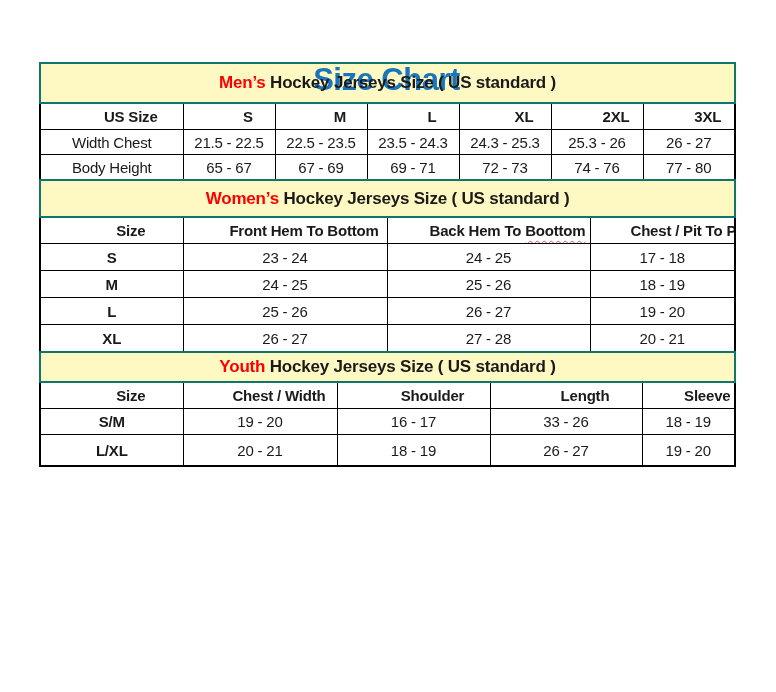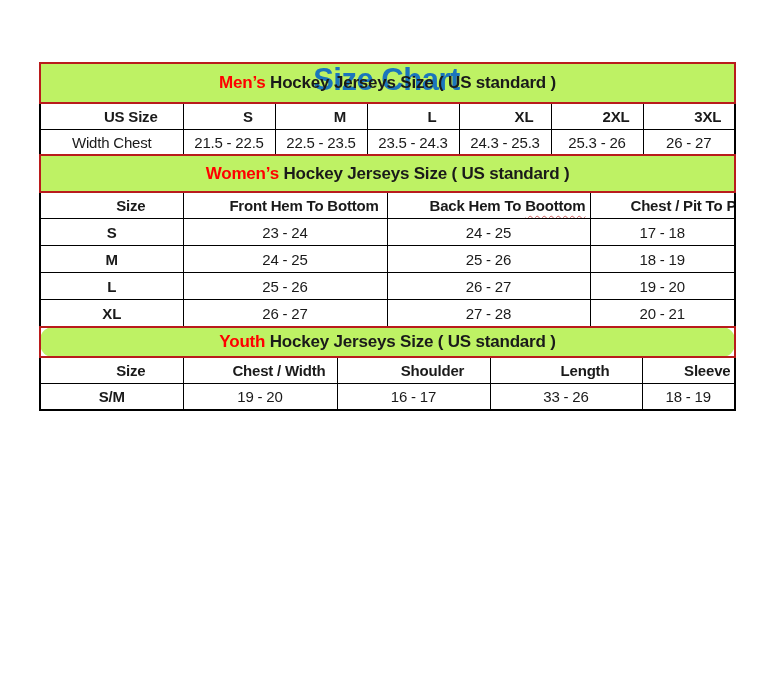--- a/index.html
+++ b/index.html
@@ -42,28 +42,28 @@
     border: 1px solid #000000;
     text-align: center;
     vertical-align: middle;
     padding: 0 2px;
     font-size: 15px;
     letter-spacing: -0.2px;
     white-space: nowrap;
     overflow: hidden;
   }
   .banner th {
-    border: 2px solid #b91c1c;
-    background: #bef264;
+    border: 2px solid #0f766e;
+    background: #fef9c3;
     font-size: 17px;
     font-weight: bold;
   }
   .banner-mens th    { height: 38px; }
   .banner-womens th  { height: 35px; }
-  .banner-youth th   { height: 28px; border-radius: 13px; }
+  .banner-youth th   { height: 28px; }
   .red-word { color: #ff0000; }
   thead.col-headers th {
     font-weight: bold;
     height: 25px;
     border-left-width: 2px; border-right-width: 2px; padding-left: 40px;
   }
   td { height: 24px; }
   .mens-table td    { height: 24px; }
   .womens-table td  { height: 26px; }
   .youth-table td   { height: 25px; }
@@ -116,20 +116,29 @@
     <tbody>
       <tr>
         <td class="row-label">Width Chest</td>
         <td>21.5 - 22.5</td>
         <td>22.5 - 23.5</td>
         <td>23.5 - 24.3</td>
         <td>24.3 - 25.3</td>
         <td>25.3 - 26</td>
         <td>26 - 27</td>
       </tr>
+      <tr>
+        <td class="row-label">Body Height</td>
+        <td>65 - 67</td>
+        <td>67 - 69</td>
+        <td>69 - 71</td>
+        <td>72 - 73</td>
+        <td>74 - 76</td>
+        <td>77 - 80</td>
+      </tr>
     </tbody>
   </table>
 
   <table class="womens-table">
     <colgroup>
       <col style="width:143px">
         <col style="width:204px">
         <col style="width:203px">
         <col style="width:145px">
     </colgroup>
@@ -197,16 +206,23 @@
       </tr>
     </thead>
     <tbody>
       <tr>
         <td class="row-label-bold">S/M</td>
         <td>19 - 20</td>
         <td>16 - 17</td>
         <td>33 - 26</td>
         <td>18 - 19</td>
       </tr>
+      <tr class="tall-row">
+        <td class="row-label-bold">L/XL</td>
+        <td>20 - 21</td>
+        <td>18 - 19</td>
+        <td>26 - 27</td>
+        <td>19 - 20</td>
+      </tr>
     </tbody>
   </table>
 
 </div>
 
 </body></html>

